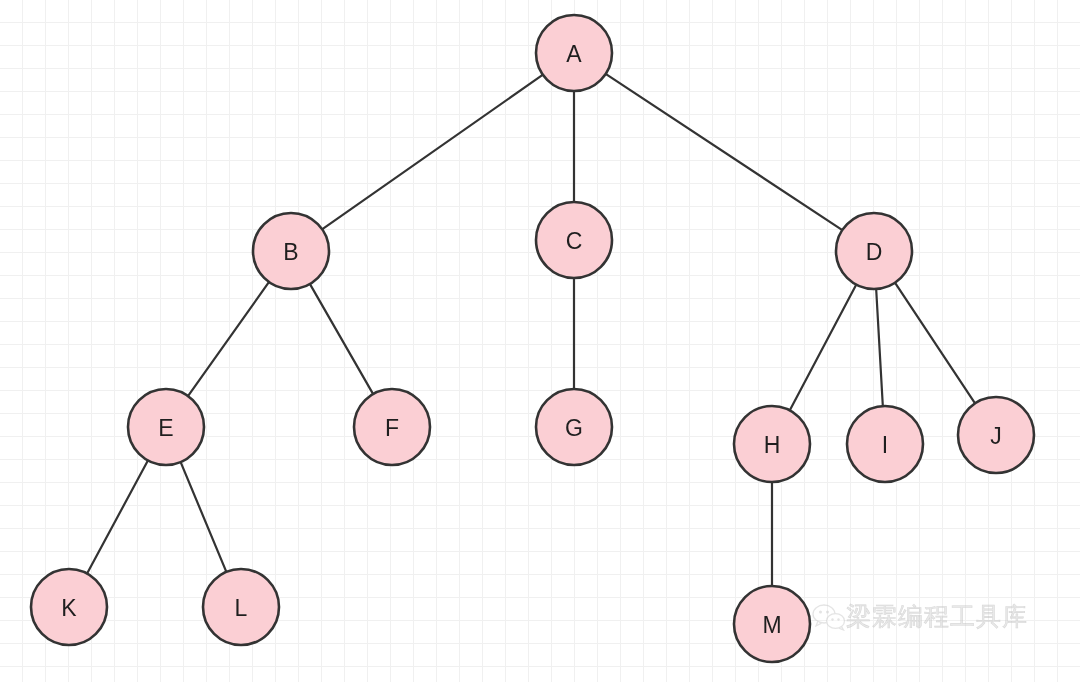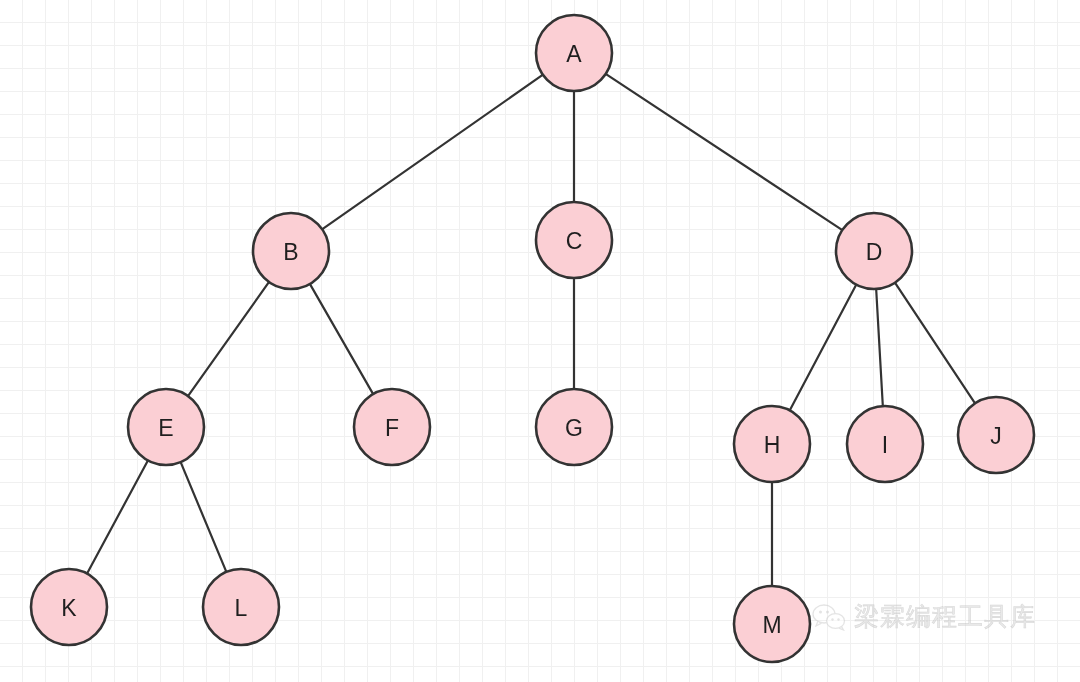--- a/index.html
+++ b/index.html
@@ -54,21 +54,20 @@
     dominant-baseline: central;
     pointer-events: none;
   }
   
   #watermark {
     position: absolute;
     left: 812px;
     top: 600px;
     display: flex;
     align-items: center;
-    gap: 8px;
     opacity: 0.55;
     pointer-events: none;
     user-select: none;
   }
   #watermark .wm-text {
     font-family: "DejaVu Sans", "Liberation Sans", sans-serif;
     font-size: 25px;
     letter-spacing: 1px;
     color: #d8d8d8;
     -webkit-text-stroke: 0.6px #b9b9b9;

